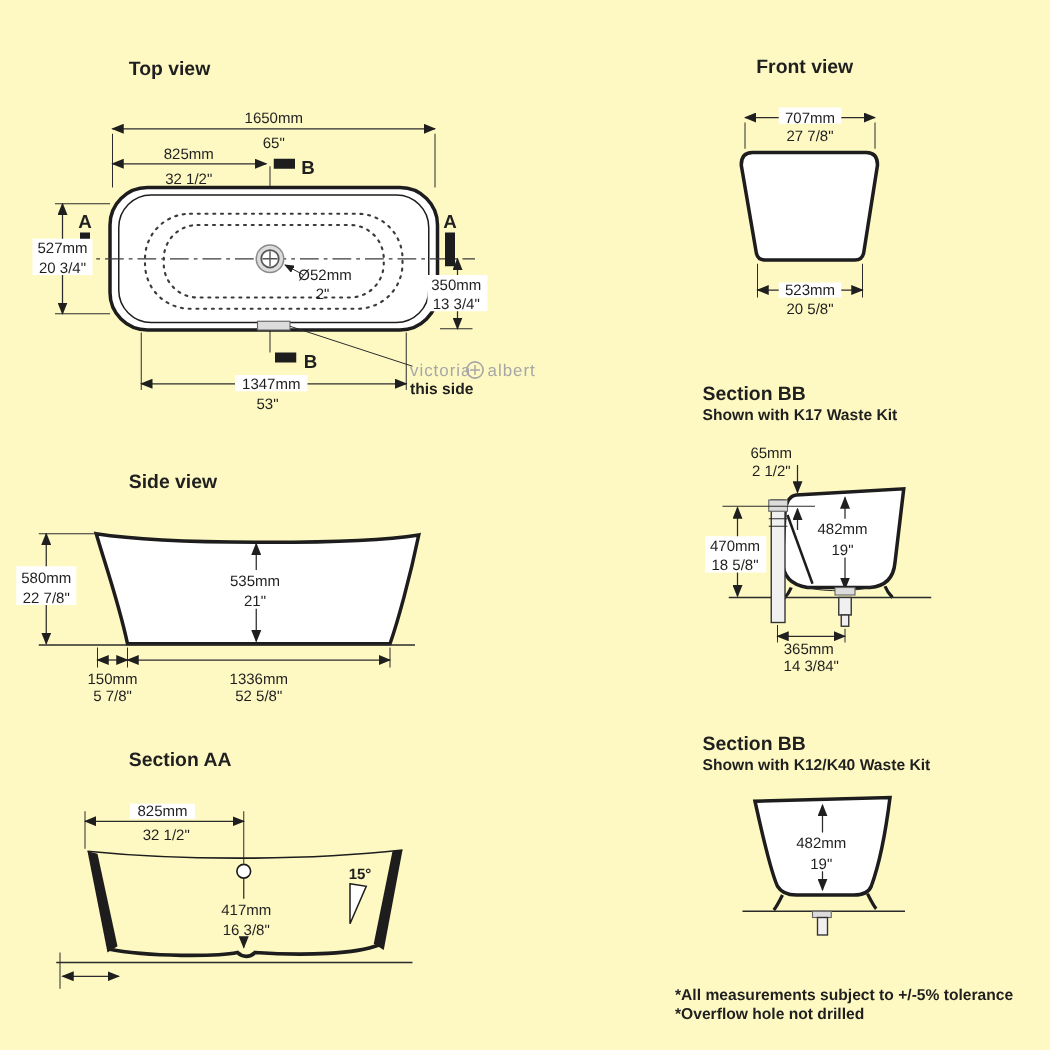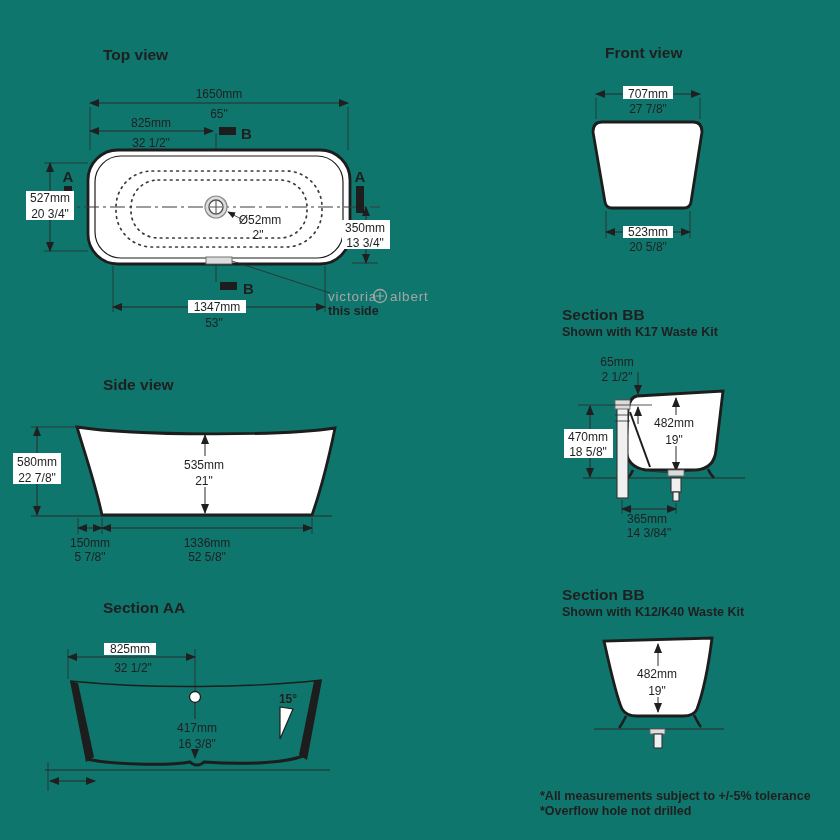--- a/index.html
+++ b/index.html
@@ -1,16 +1,16 @@
 <!DOCTYPE html>
 <html><head>
 <meta charset="utf-8">
 <style>
   html,body{margin:0;padding:0;background:#ffffff}
-  .sheet{width:840px;height:840px;position:relative;background:#0f766e;overflow:hidden}
+  .sheet{width:840px;height:840px;position:relative;background:#fef9c3;overflow:hidden}
   svg{display:block}
   text{font-family:"Liberation Sans",sans-serif;fill:#1f1f1f}
   .t-title{font-size:15.5px;font-weight:700}
   .t-sub{font-size:12.5px;font-weight:700}
   .t-dim{font-size:12px}
   .t-marker{font-size:15px;font-weight:700}
   .t-foot{font-size:12.5px;font-weight:700}
   .t-logo{font-size:13.5px;fill:#a6a6a6;letter-spacing:.8px}
   .t-this{font-size:12.5px;font-weight:700}
   .mid{text-anchor:middle}

